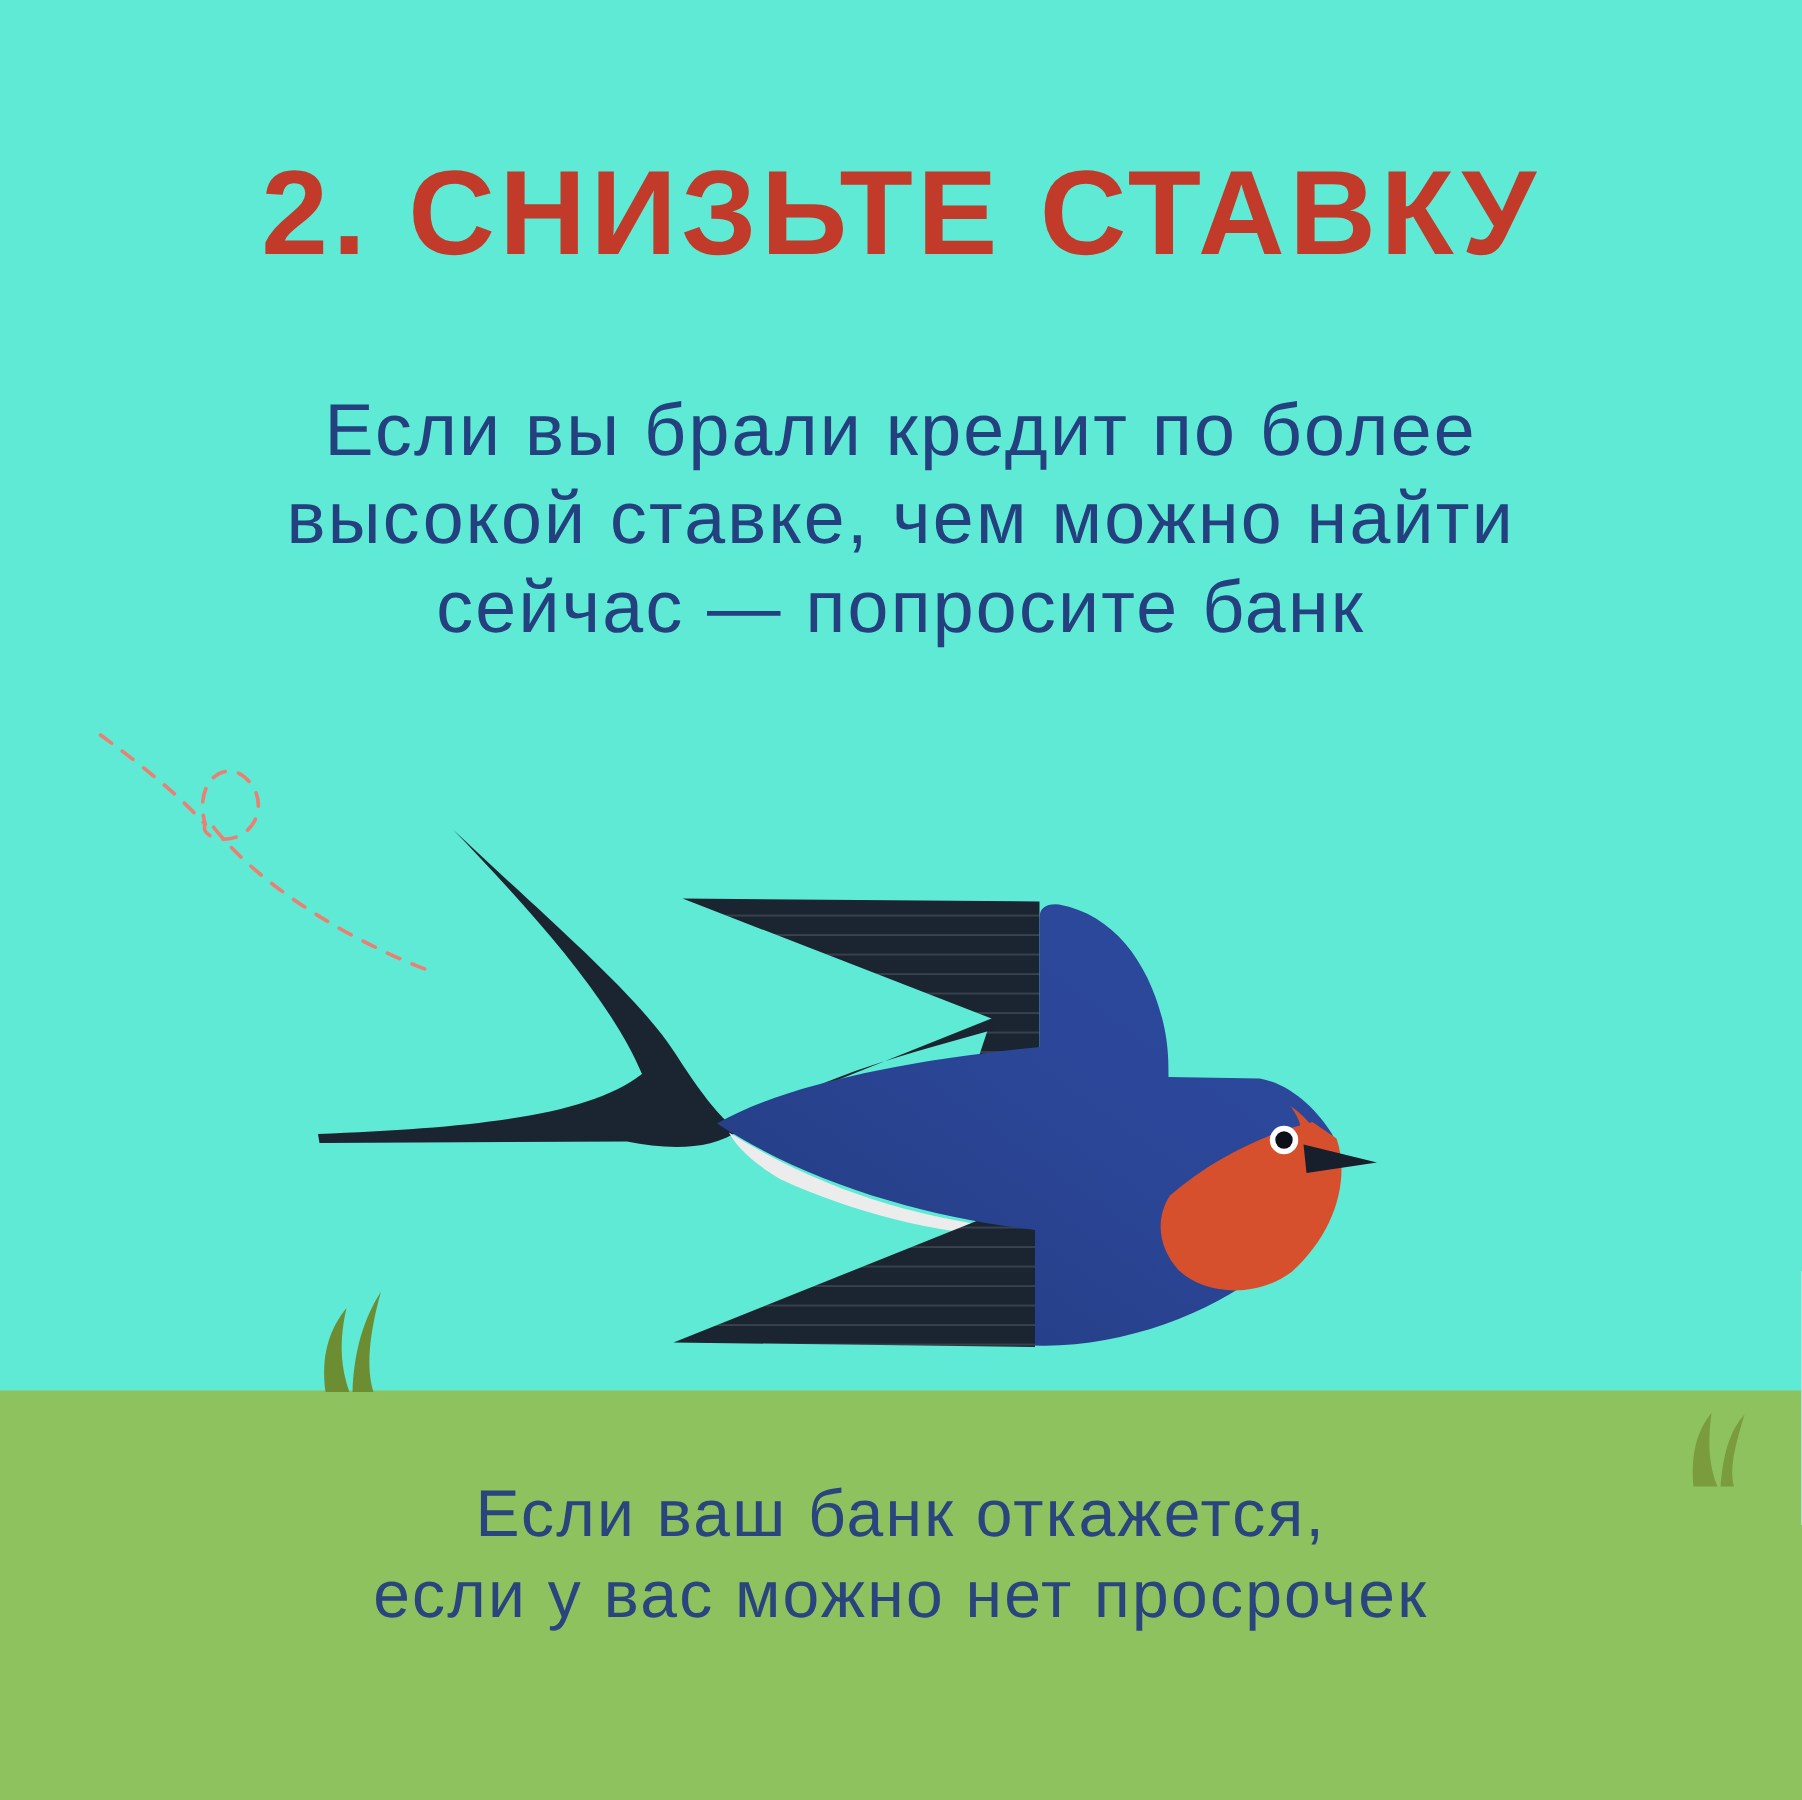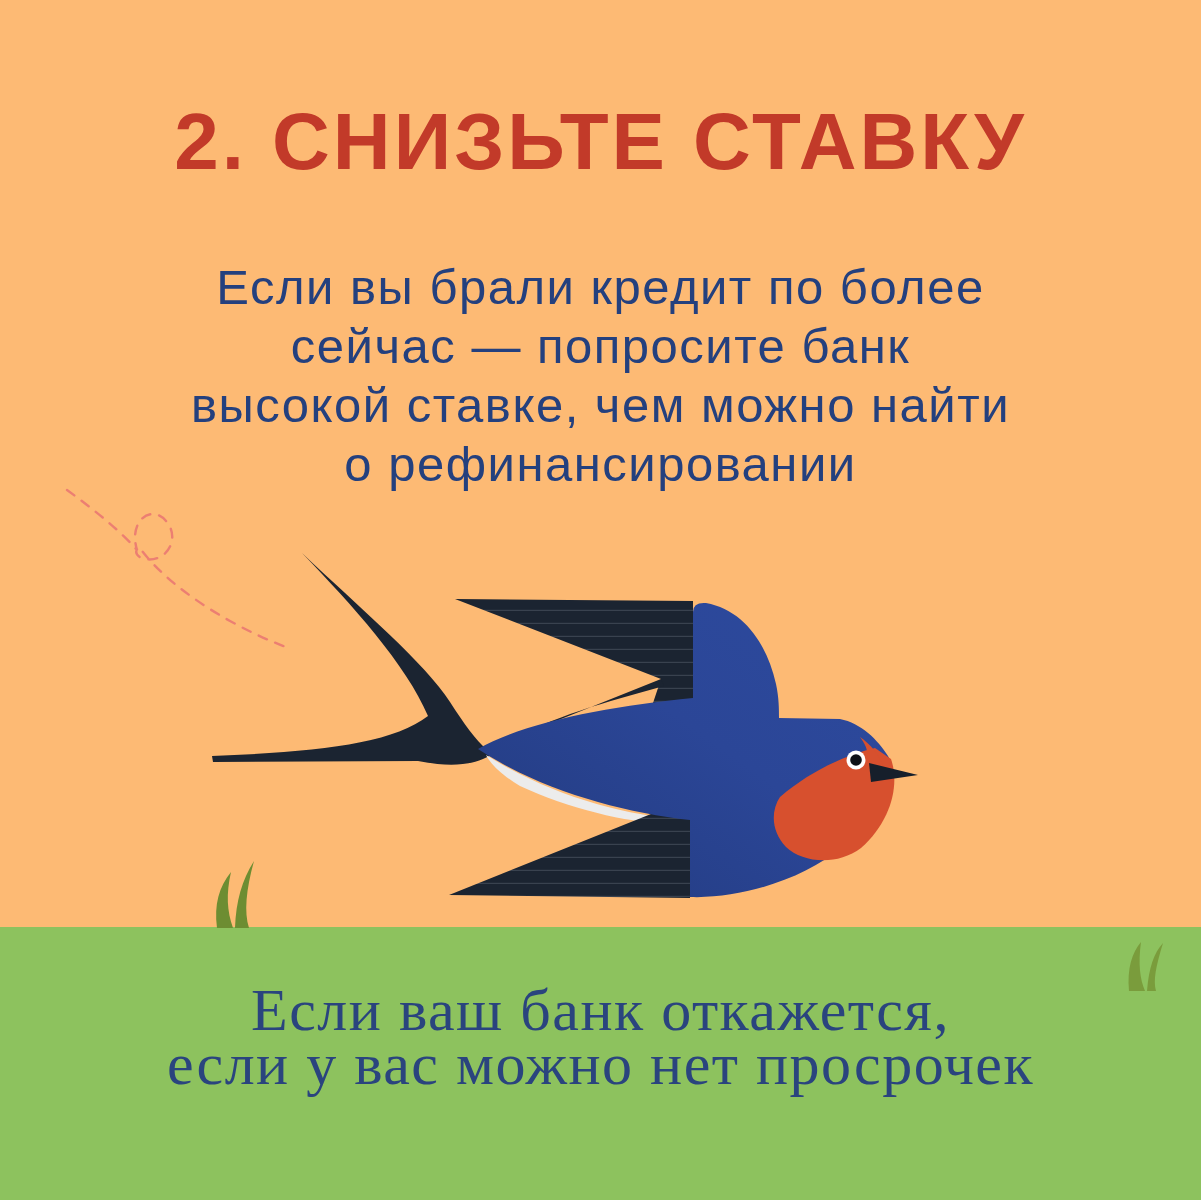--- a/index.html
+++ b/index.html
@@ -24,45 +24,43 @@
     letter-spacing:1.5px;
     z-index:2;
   }
   .footer-band{
     position:absolute;left:0;top:927px;width:100%;height:273px;
     z-index:0;
   }
   .footer-text{
     position:absolute;left:0;top:983px;width:100%;
     text-align:center;
-    font-size:60px;line-height:54px;font-weight:400;
+    font-size:44px;line-height:54px;font-weight:400;
     letter-spacing:1.5px;
     z-index:2;
-    font-family:Liberation Serif, serif;
   }
   .illustration{
     position:absolute;left:0;top:0;width:1201px;height:1200px;
     z-index:1;pointer-events:none;
   }
   .line{display:block;}
 </style>
 </head>
 <body>
 
-<div id="canvas" style="background: #fdba74;">
+<div id="canvas" style="background: #5eead4;">
 
   <div class="footer-band" style="background: rgb(141, 194, 94);"></div>
 
   <div class="title" style="color: rgb(194, 58, 41);">2. СНИЗЬТЕ СТАВКУ</div>
 
   <div class="intro" style="color: rgb(36, 64, 126);">
     <span class="line">Если вы брали кредит по более</span>
+    <span class="line">высокой ставке, чем можно найти</span>
     <span class="line">сейчас — попросите банк</span>
-    <span class="line">высокой ставке, чем можно найти</span>
-    <span class="line">о рефинансировании</span>
   </div>
 
   <div class="footer-text" style="color: rgb(42, 68, 126);">
     <span class="line">Если ваш банк откажется,</span>
     <span class="line">если у вас можно нет просрочек</span>
   </div>
 
   <svg class="illustration" viewBox="0 0 1201 1200" xmlns="http://www.w3.org/2000/svg" aria-hidden="true">
     <defs>
       <pattern id="pinstripe" width="12" height="13" patternUnits="userSpaceOnUse">

